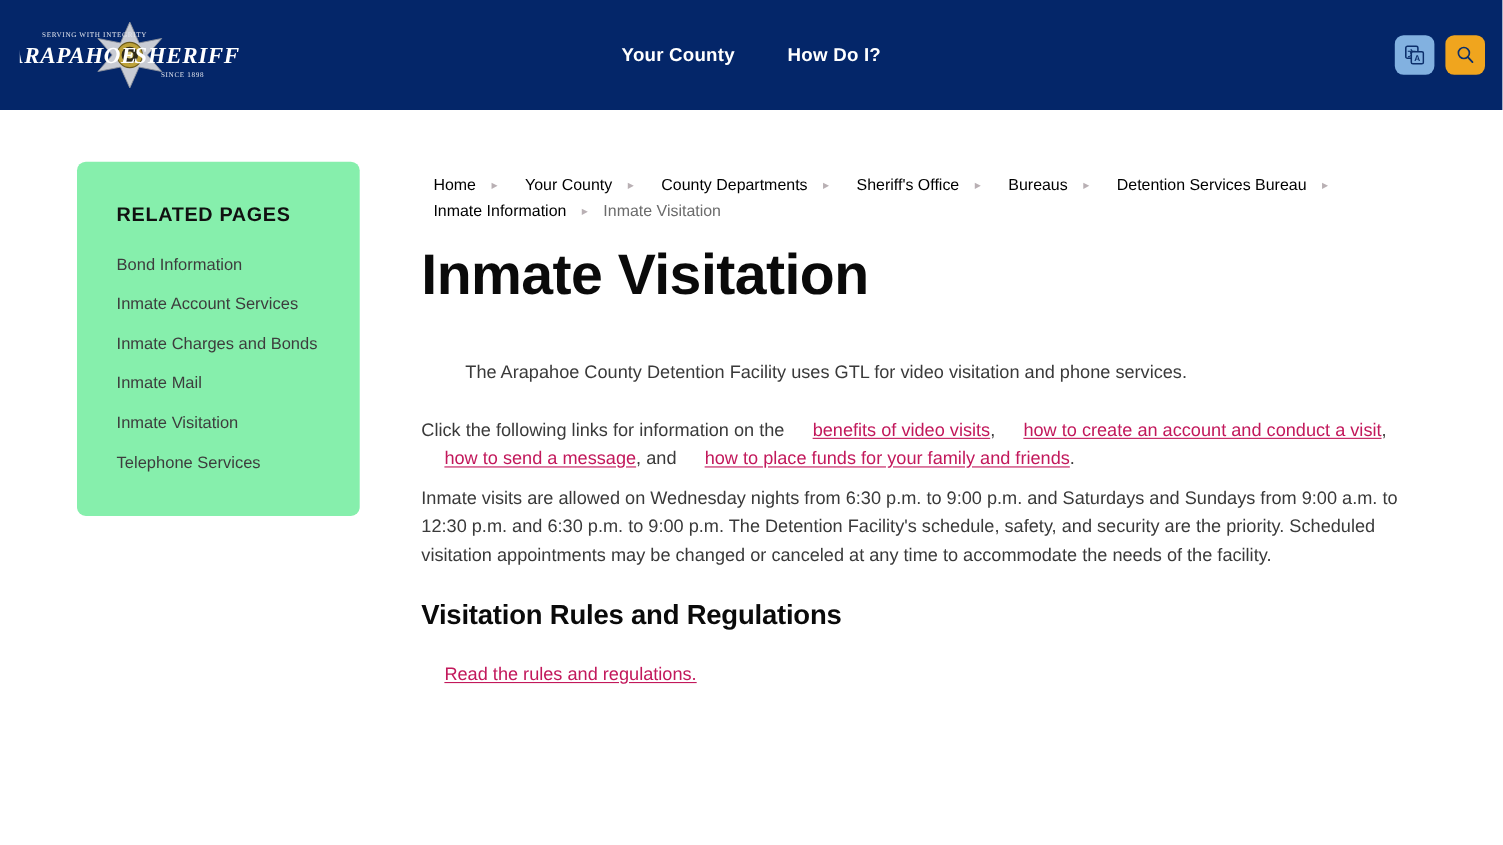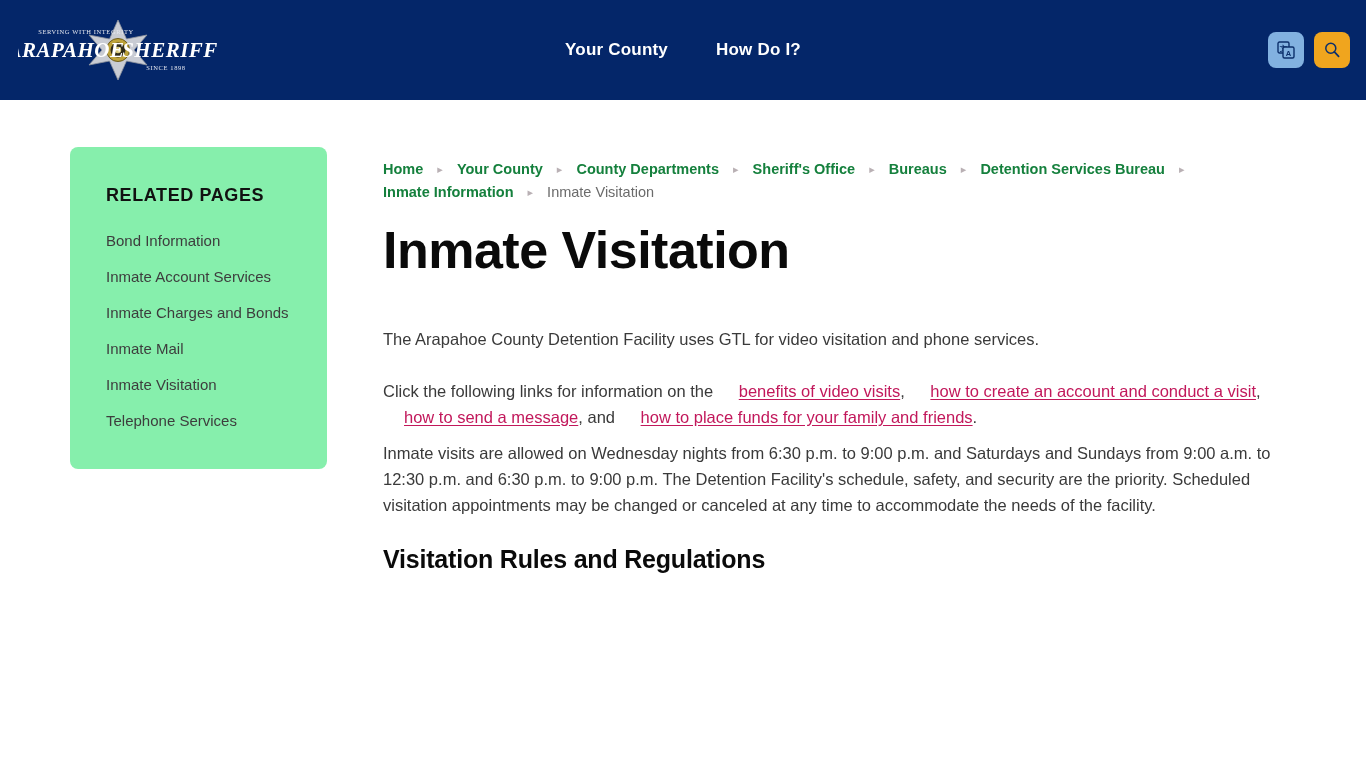--- a/index.html
+++ b/index.html
@@ -115,25 +115,26 @@
     width: 905px;
   }
 
   .breadcrumb {
     margin-top: 58px;
     font-size: 14.5px;
     line-height: 22px;
     color: #6b6b6b;
   }
   .crumb {
-    color: #15803d;
-    font-weight: bold;
+    color: #000000;
+    font-weight: normal;
     text-decoration: none;
     cursor: pointer;
     white-space: nowrap;
+    margin-left: 11px;
   }
   .crumb-sep {
     color: #b9b0b4;
     font-size: 11px;
     padding: 0 10px;
     position: relative;
     top: -1px;
   }
   .crumb-current {
     color: #6b6b6b;
@@ -148,21 +149,21 @@
     font-weight: bold;
     color: #0a0a0a;
     letter-spacing: -.5px;
   }
 
   .body-text {
     font-size: 16.5px;
     line-height: 26px;
     color: #3a3a3a;
   }
-  .p1 { margin-top: 48px; }
+  .p1 { margin-top: 48px; margin-left: 40px; }
   .p2 { margin-top: 26px; width: 900px; }
 
   .inline-link {
     color: #c2185b;
     text-decoration: underline;
     text-underline-offset: 2px;
     cursor: pointer;
     padding-left: 21px;
   }
 
@@ -271,15 +272,16 @@
 
     <p class="body-text p1">The Arapahoe County Detention Facility uses GTL for video visitation and phone services.</p>
 
     <p class="body-text p2"><span>Click the following links for information on the </span><a class="inline-link" href="#">benefits of video visits</a><span>, </span><a class="inline-link" href="#">how to create an account and conduct a visit</a><span>, </span><a class="inline-link" href="#">how to send a message</a><span>, and </span><a class="inline-link" href="#">how to place funds for your family and friends</a><span>.</span></p>
 
 
     <p class="body-text p3">Inmate visits are allowed on Wednesday nights from 6:30 p.m. to 9:00 p.m. and Saturdays and Sundays from 9:00 a.m. to 12:30 p.m. and 6:30 p.m. to 9:00 p.m. The Detention Facility's schedule, safety, and security are the priority. Scheduled visitation appointments may be changed or canceled at any time to accommodate the needs of the facility.</p>
 
     <h2 class="h3">Visitation Rules and Regulations</h2>
 
+    <p class="body-text p4"><a class="inline-link" href="#">Read the rules and regulations.</a></p>
   </main>
 
 </div>
 
 </body></html>

